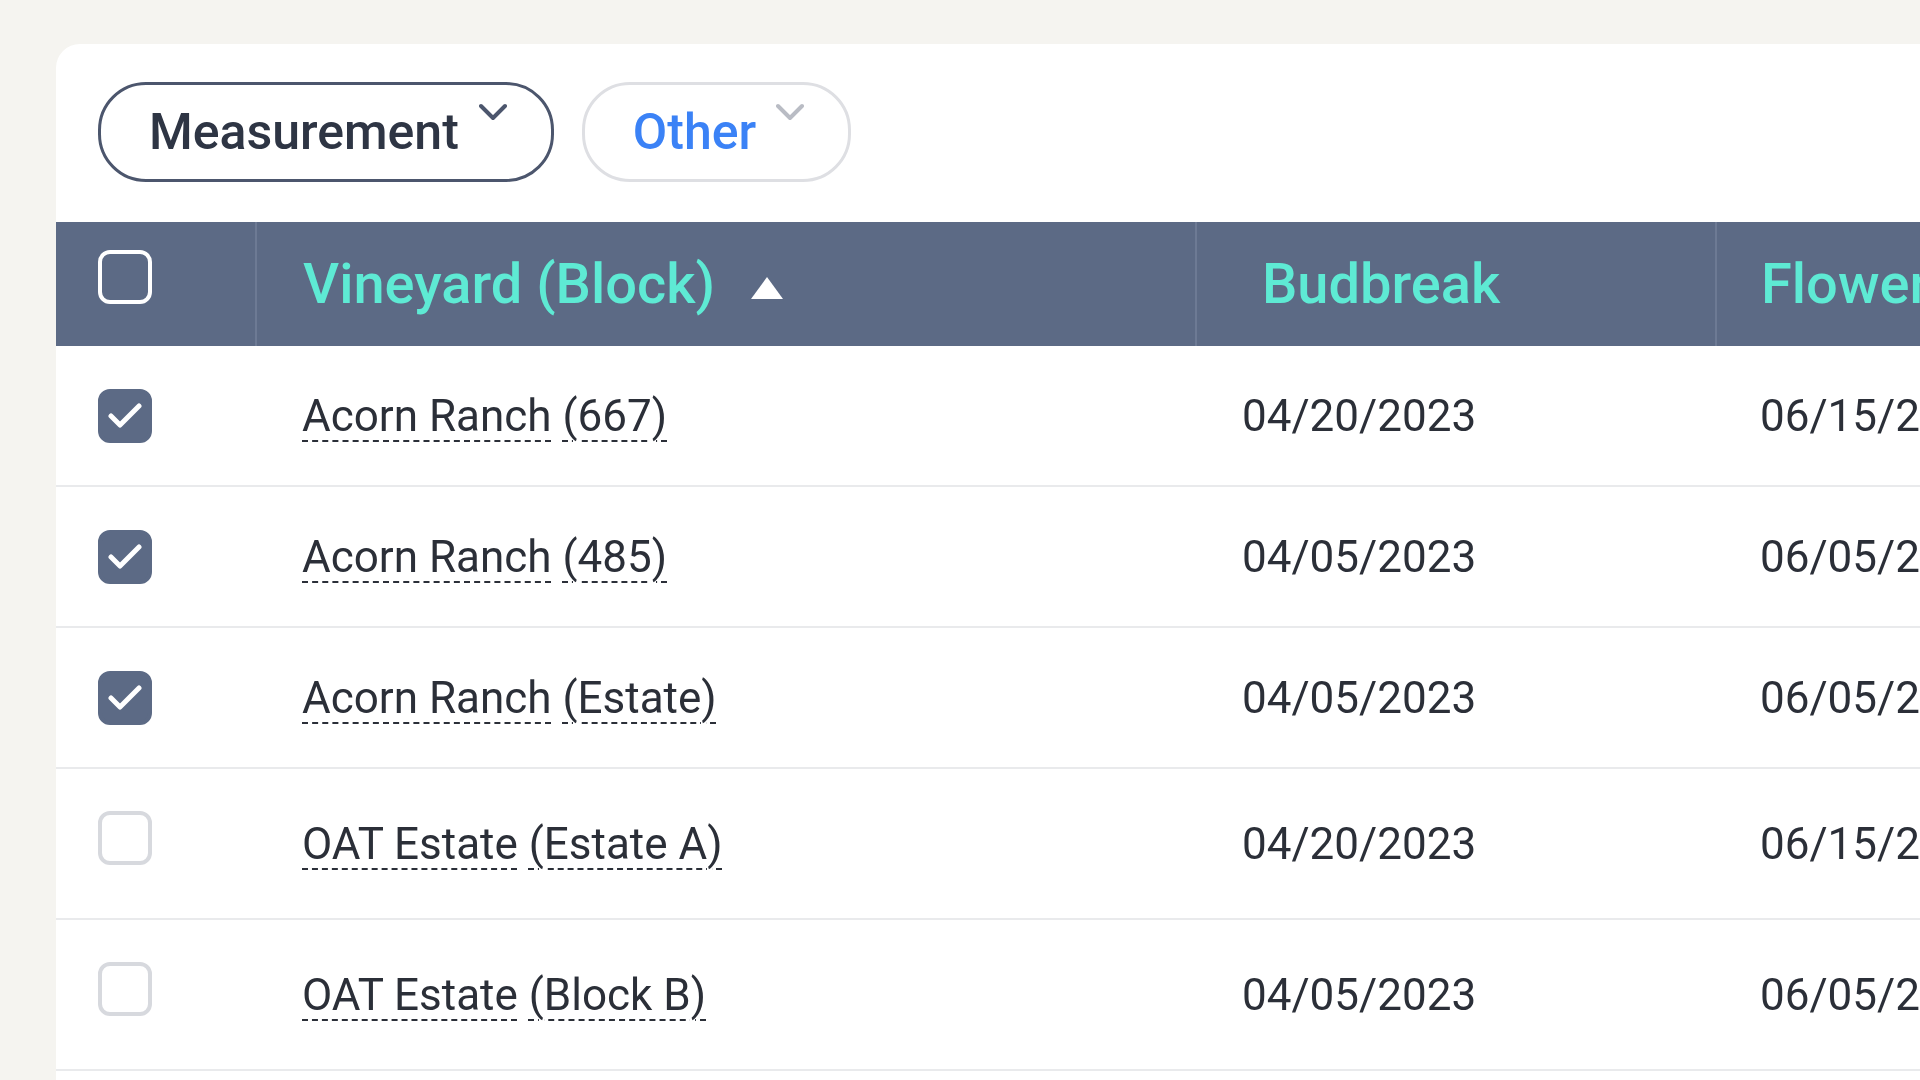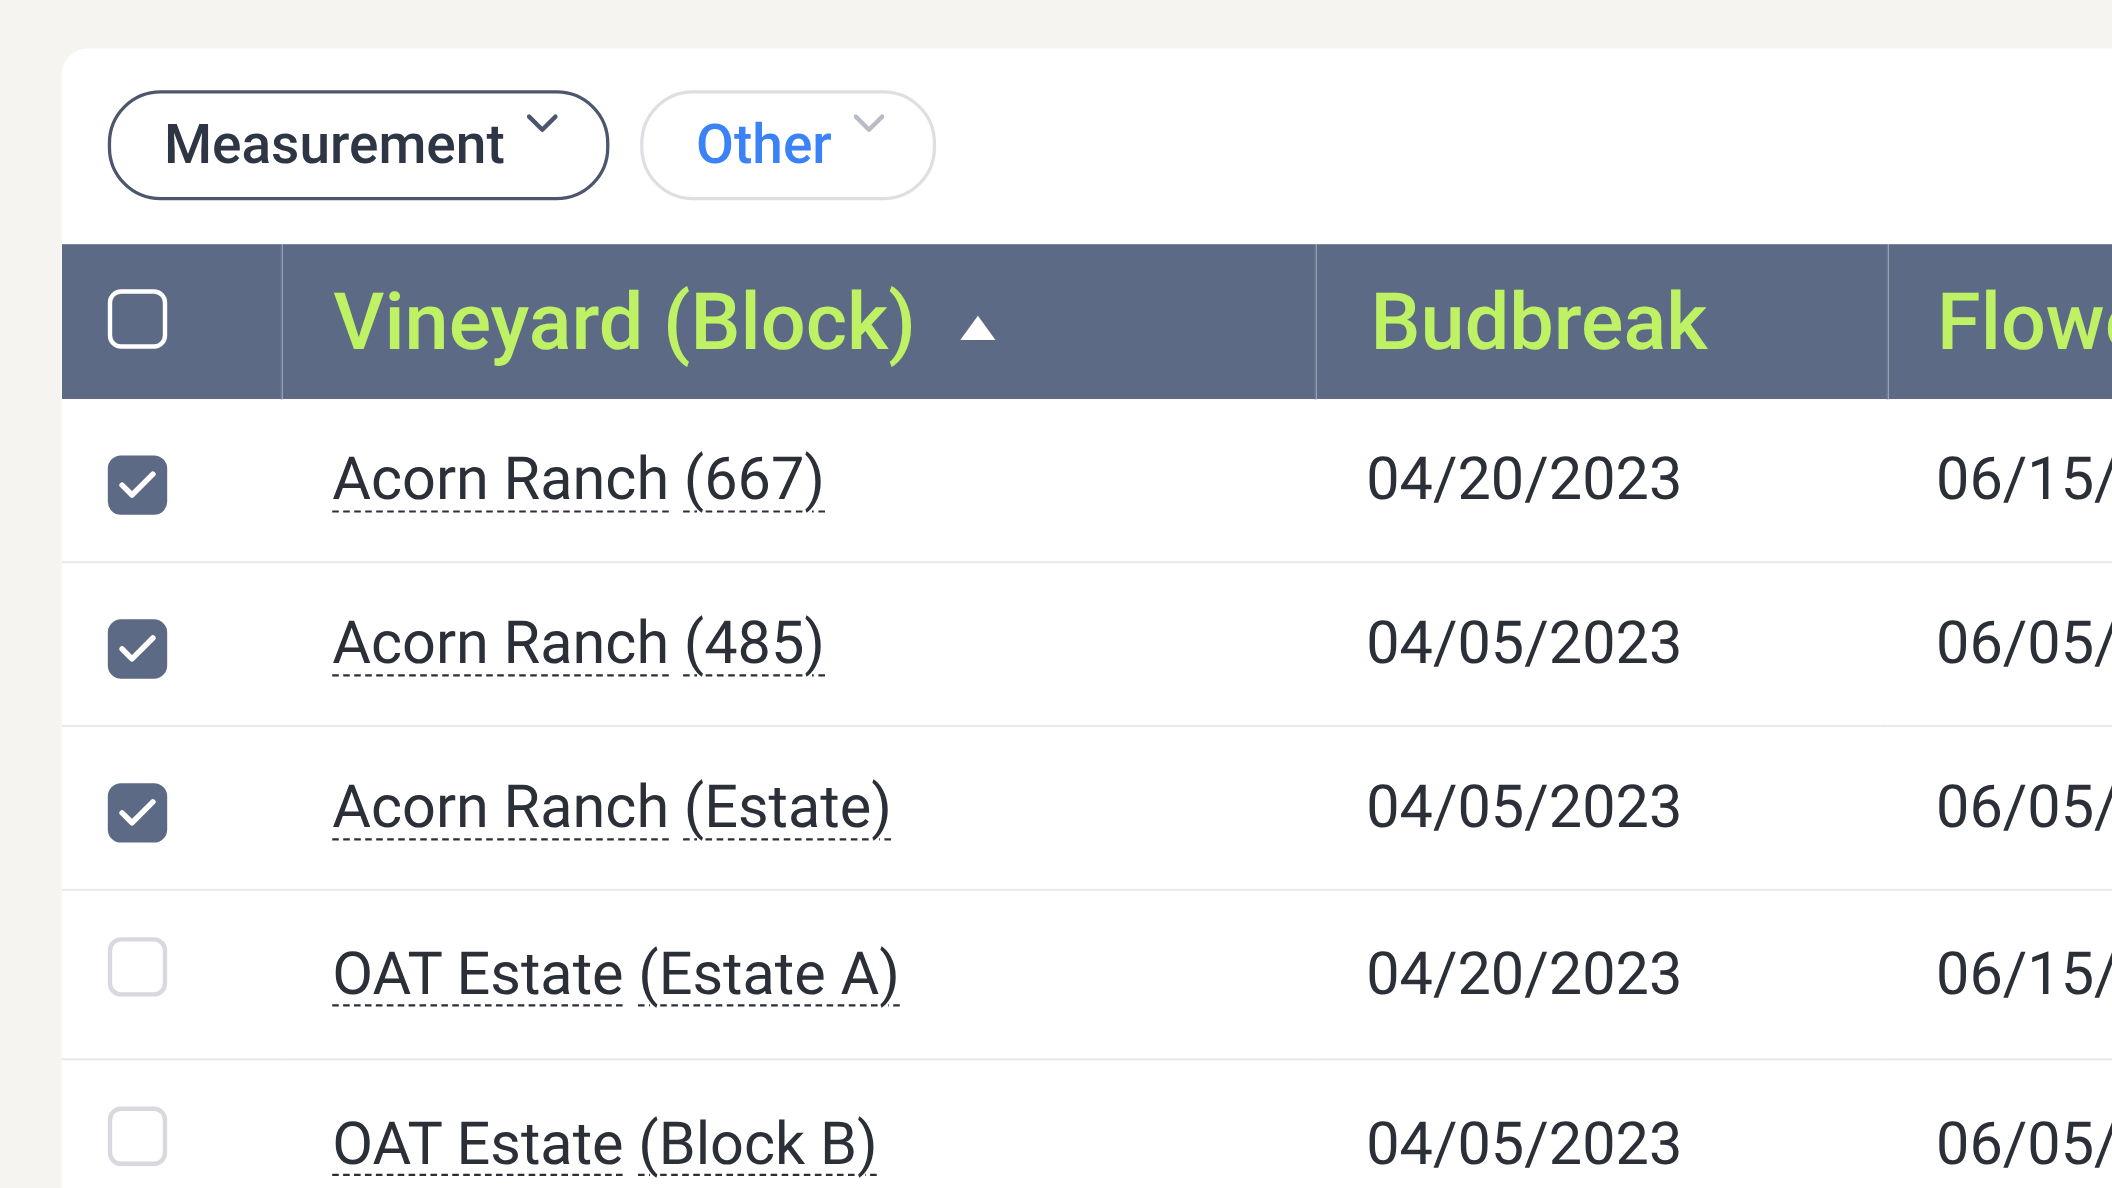--- a/index.html
+++ b/index.html
@@ -46,53 +46,53 @@
     .chevron svg { display:block; }
     .filter-pill.disabled .chevron path { stroke: #b9bcc4; }
 
     table {
       border-collapse: collapse;
       width: 100%;
       table-layout: fixed;
     }
     thead th {
       background: #5c6a85;
-      color: #bef264;
-      font-size: 72px;
+      color: #5eead4;
+      font-size: 56px;
       font-weight: 500;
       text-align: left;
       padding: 28px 0 28px 0;
       border-right: 2px solid #6d7a94;
       white-space: nowrap;
       overflow: hidden;
     }
     thead th:last-child { border-right: none; }
     thead th.check-col { width: 200px; text-align:left; padding-left: 42px; }
     thead th.vineyard-col { width: 940px; padding-left: 46px; }
-    thead th.budbreak-col { width: 520px; padding-left: 49px; }
+    thead th.budbreak-col { width: 520px; padding-left: 65px; }
     thead th.flowering-col { width: 400px; padding-left: 44px; }
 
     .sort-icon {
       display:inline-block;
       margin-left: 18px;
       vertical-align: middle;
     }
     .sort-icon svg { display:block; }
 
     .hcheck {
       width: 54px; height: 54px;
       border: 4px solid #fff;
       border-radius: 12px;
       background: transparent;
       display:inline-block;
     }
 
     tbody tr { border-bottom: 2px solid #e9eaec; }
     tbody td {
-      font-size: 54px;
+      font-size: 44px;
       color: #2b2f38;
       padding: 42px 0 42px 0;
       white-space: nowrap;
       overflow: hidden;
     }
     td.check-cell { padding-left: 42px; width:200px; }
     td.vineyard-cell { padding-left: 46px; }
     td.budbreak-cell { padding-left: 46px; }
     td.flowering-cell { padding-left: 44px; }
 

